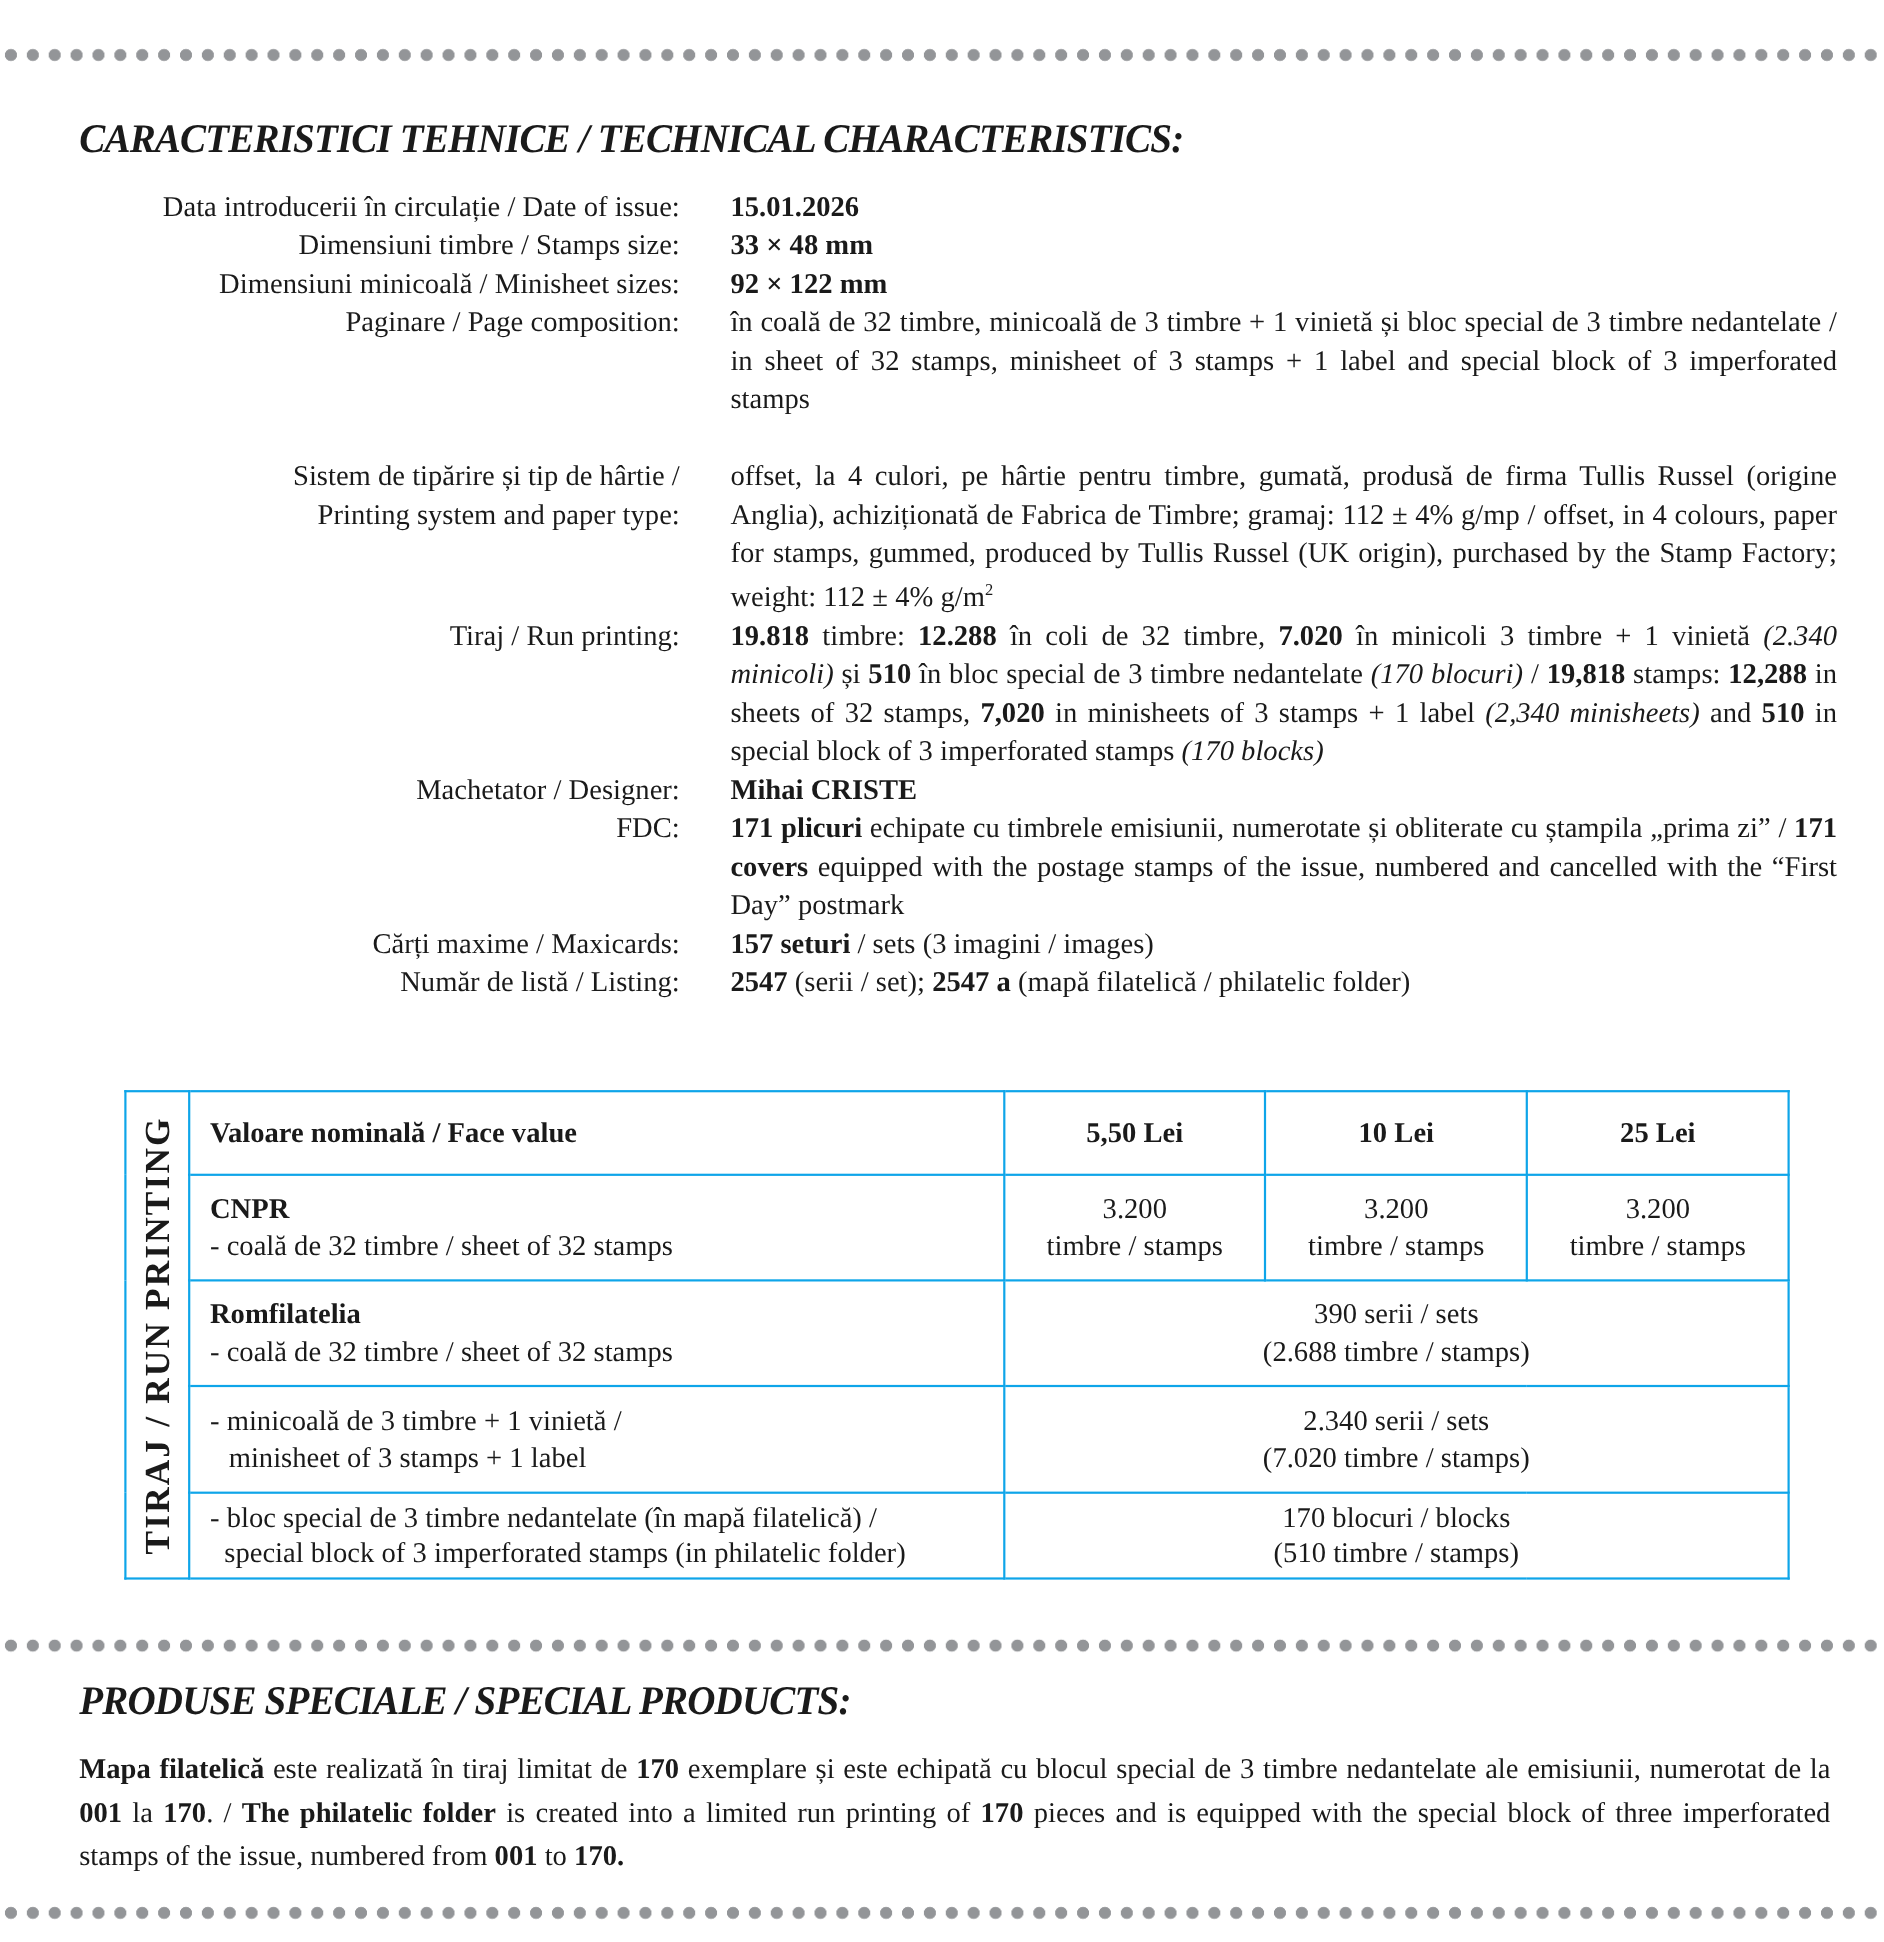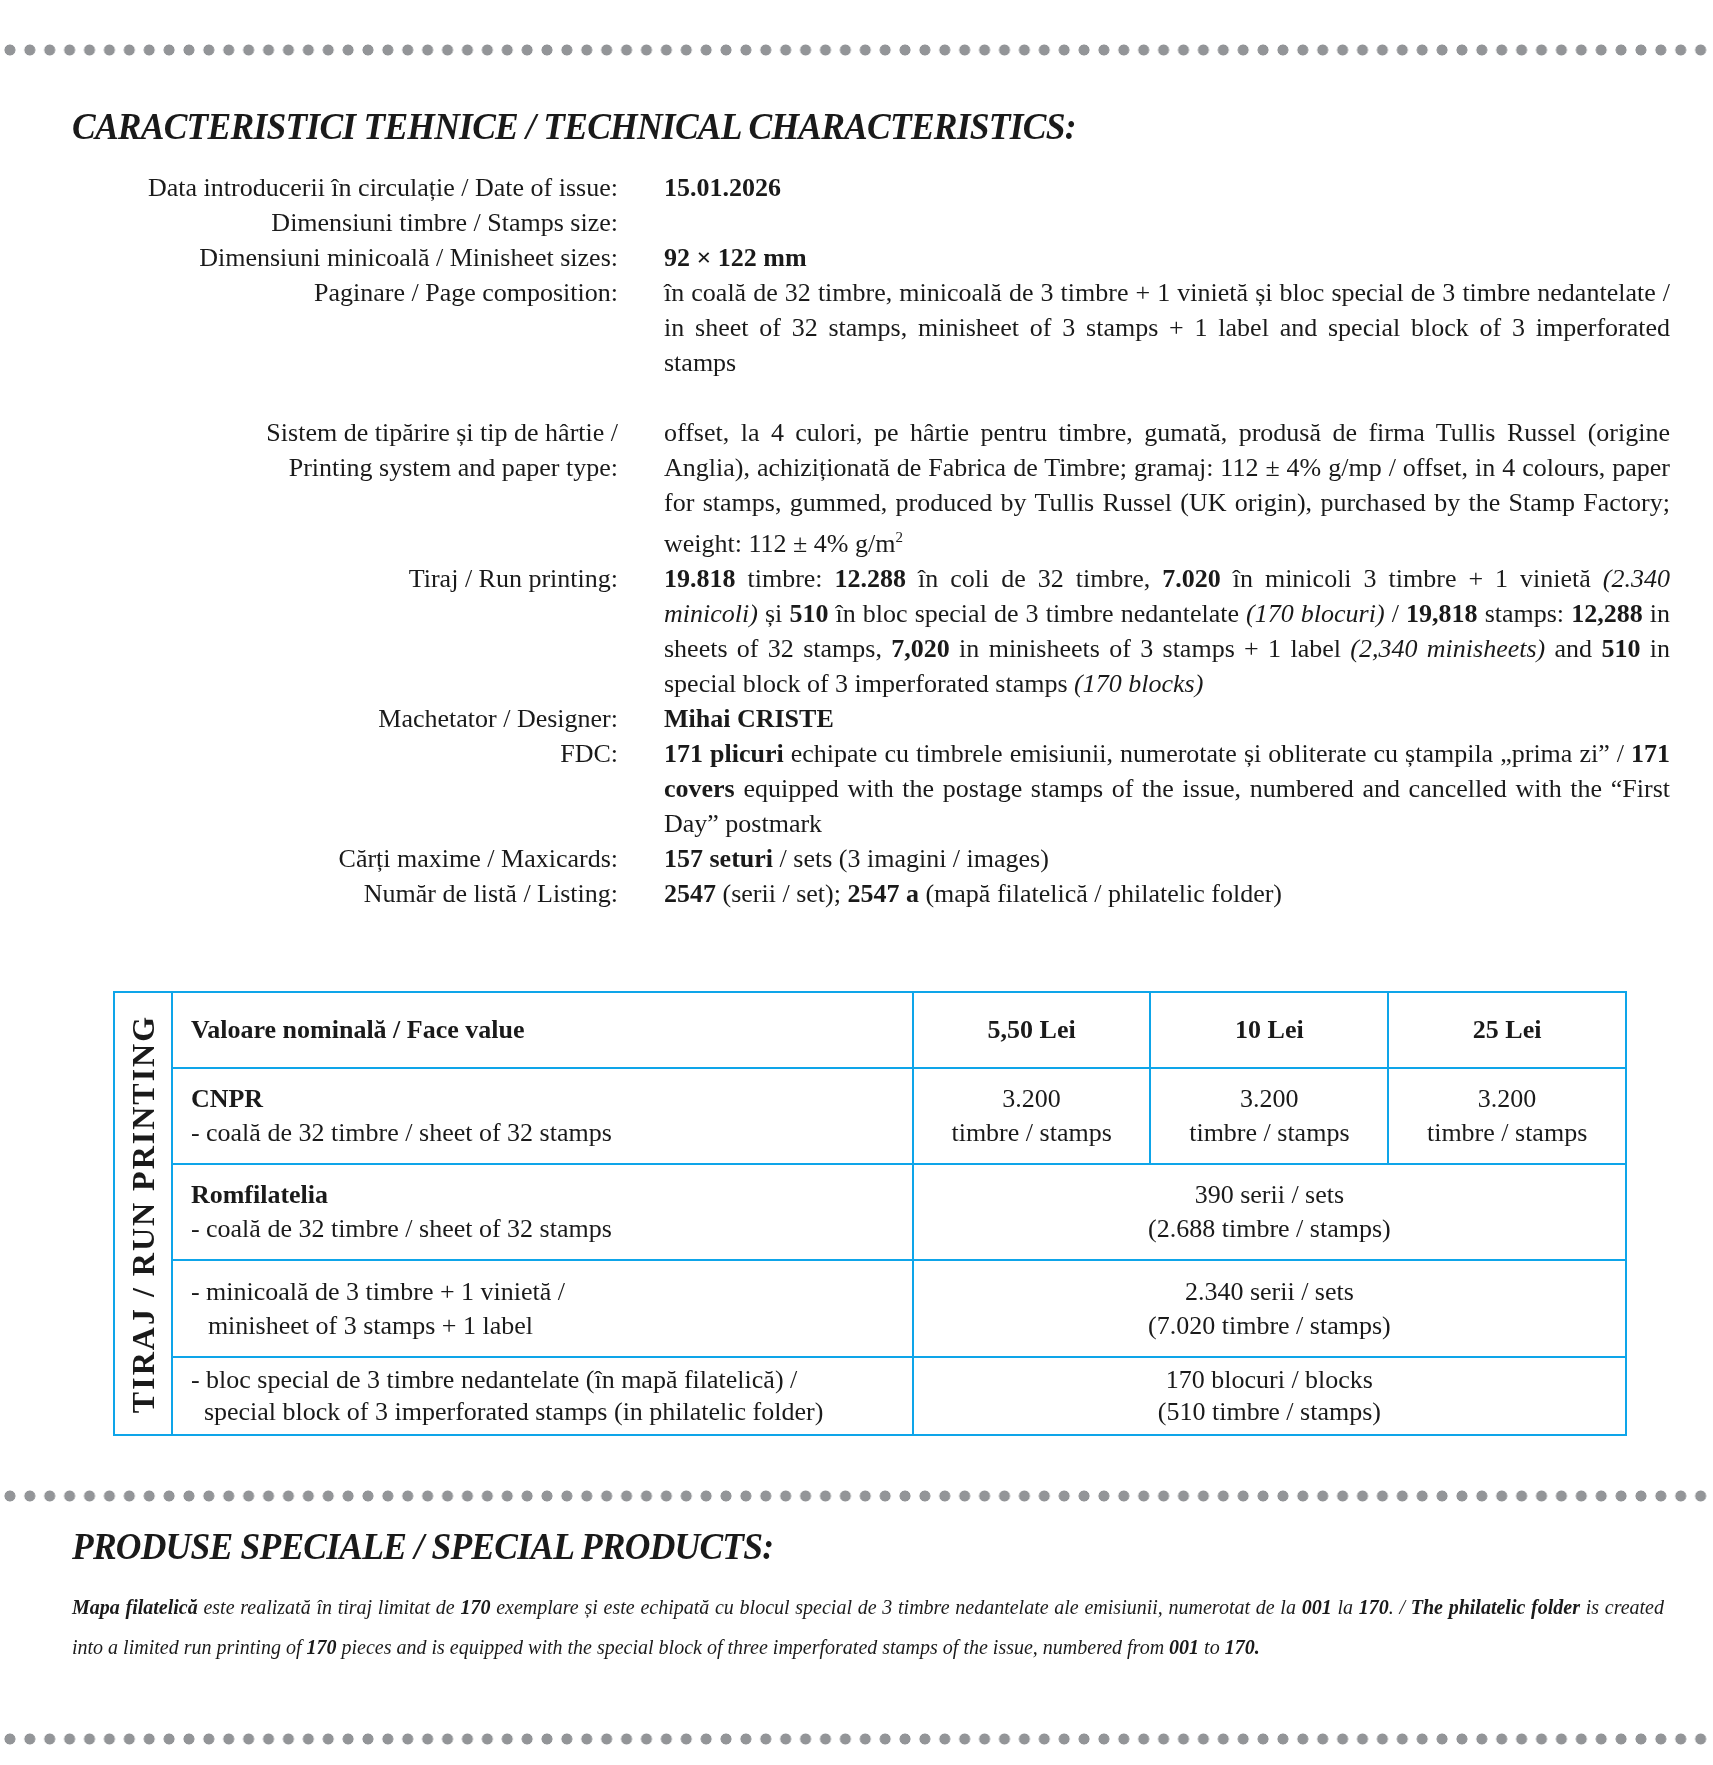--- a/index.html
+++ b/index.html
@@ -39,37 +39,38 @@
   .col-val { width: 200px; text-align: center; margin-left: 36px; }
   .center { text-align: center; }
   .row-head td { height: 74px; }
   .row-cnpr td { height: 94px; }
   .row-romf td { height: 94px; }
   .row-mini td { height: 95px; }
   .row-bloc td { height: 76px; }
   .indent { padding-left: 17px; display: inline-block; }
   .prod-text {
     position: absolute; left: 72px; top: 1588px; width: 1592px;
-    font-style: italic; font-size: 20px; line-height: 39.5px; text-align: justify; margin: 0;
+    font-size: 26px; line-height: 39.5px; text-align: justify; margin: 0;
   }
 </style>
 </head>
 <body>
 
 <div class="dots" style="top:43px;"></div>
 
 <h1 class="section-title" style="top:105px;">CARACTERISTICI TEHNICE / TECHNICAL CHARACTERISTICS:</h1>
 
 <div class="specs">
   <div class="spec-row">
     <div class="spec-label">Data introducerii în circulație / Date of issue:</div>
     <div class="spec-value"><b>15.01.2026</b></div>
   </div>
   <div class="spec-row">
     <div class="spec-label">Dimensiuni timbre / Stamps size:</div>
+    <div class="spec-value"><b>33 × 48 mm</b></div>
   </div>
   <div class="spec-row">
     <div class="spec-label">Dimensiuni minicoală / Minisheet sizes:</div>
     <div class="spec-value"><b>92 × 122 mm</b></div>
   </div>
   <div class="spec-row">
     <div class="spec-label">Paginare / Page composition:</div>
     <div class="spec-value">în coală de 32 timbre, minicoală de 3 timbre + 1 vinietă și bloc special de 3 timbre nedantelate / in sheet of 32 stamps, minisheet of 3 stamps + 1 label and special block of 3 imperforated stamps</div>
   </div>
   <div class="gap"></div>

